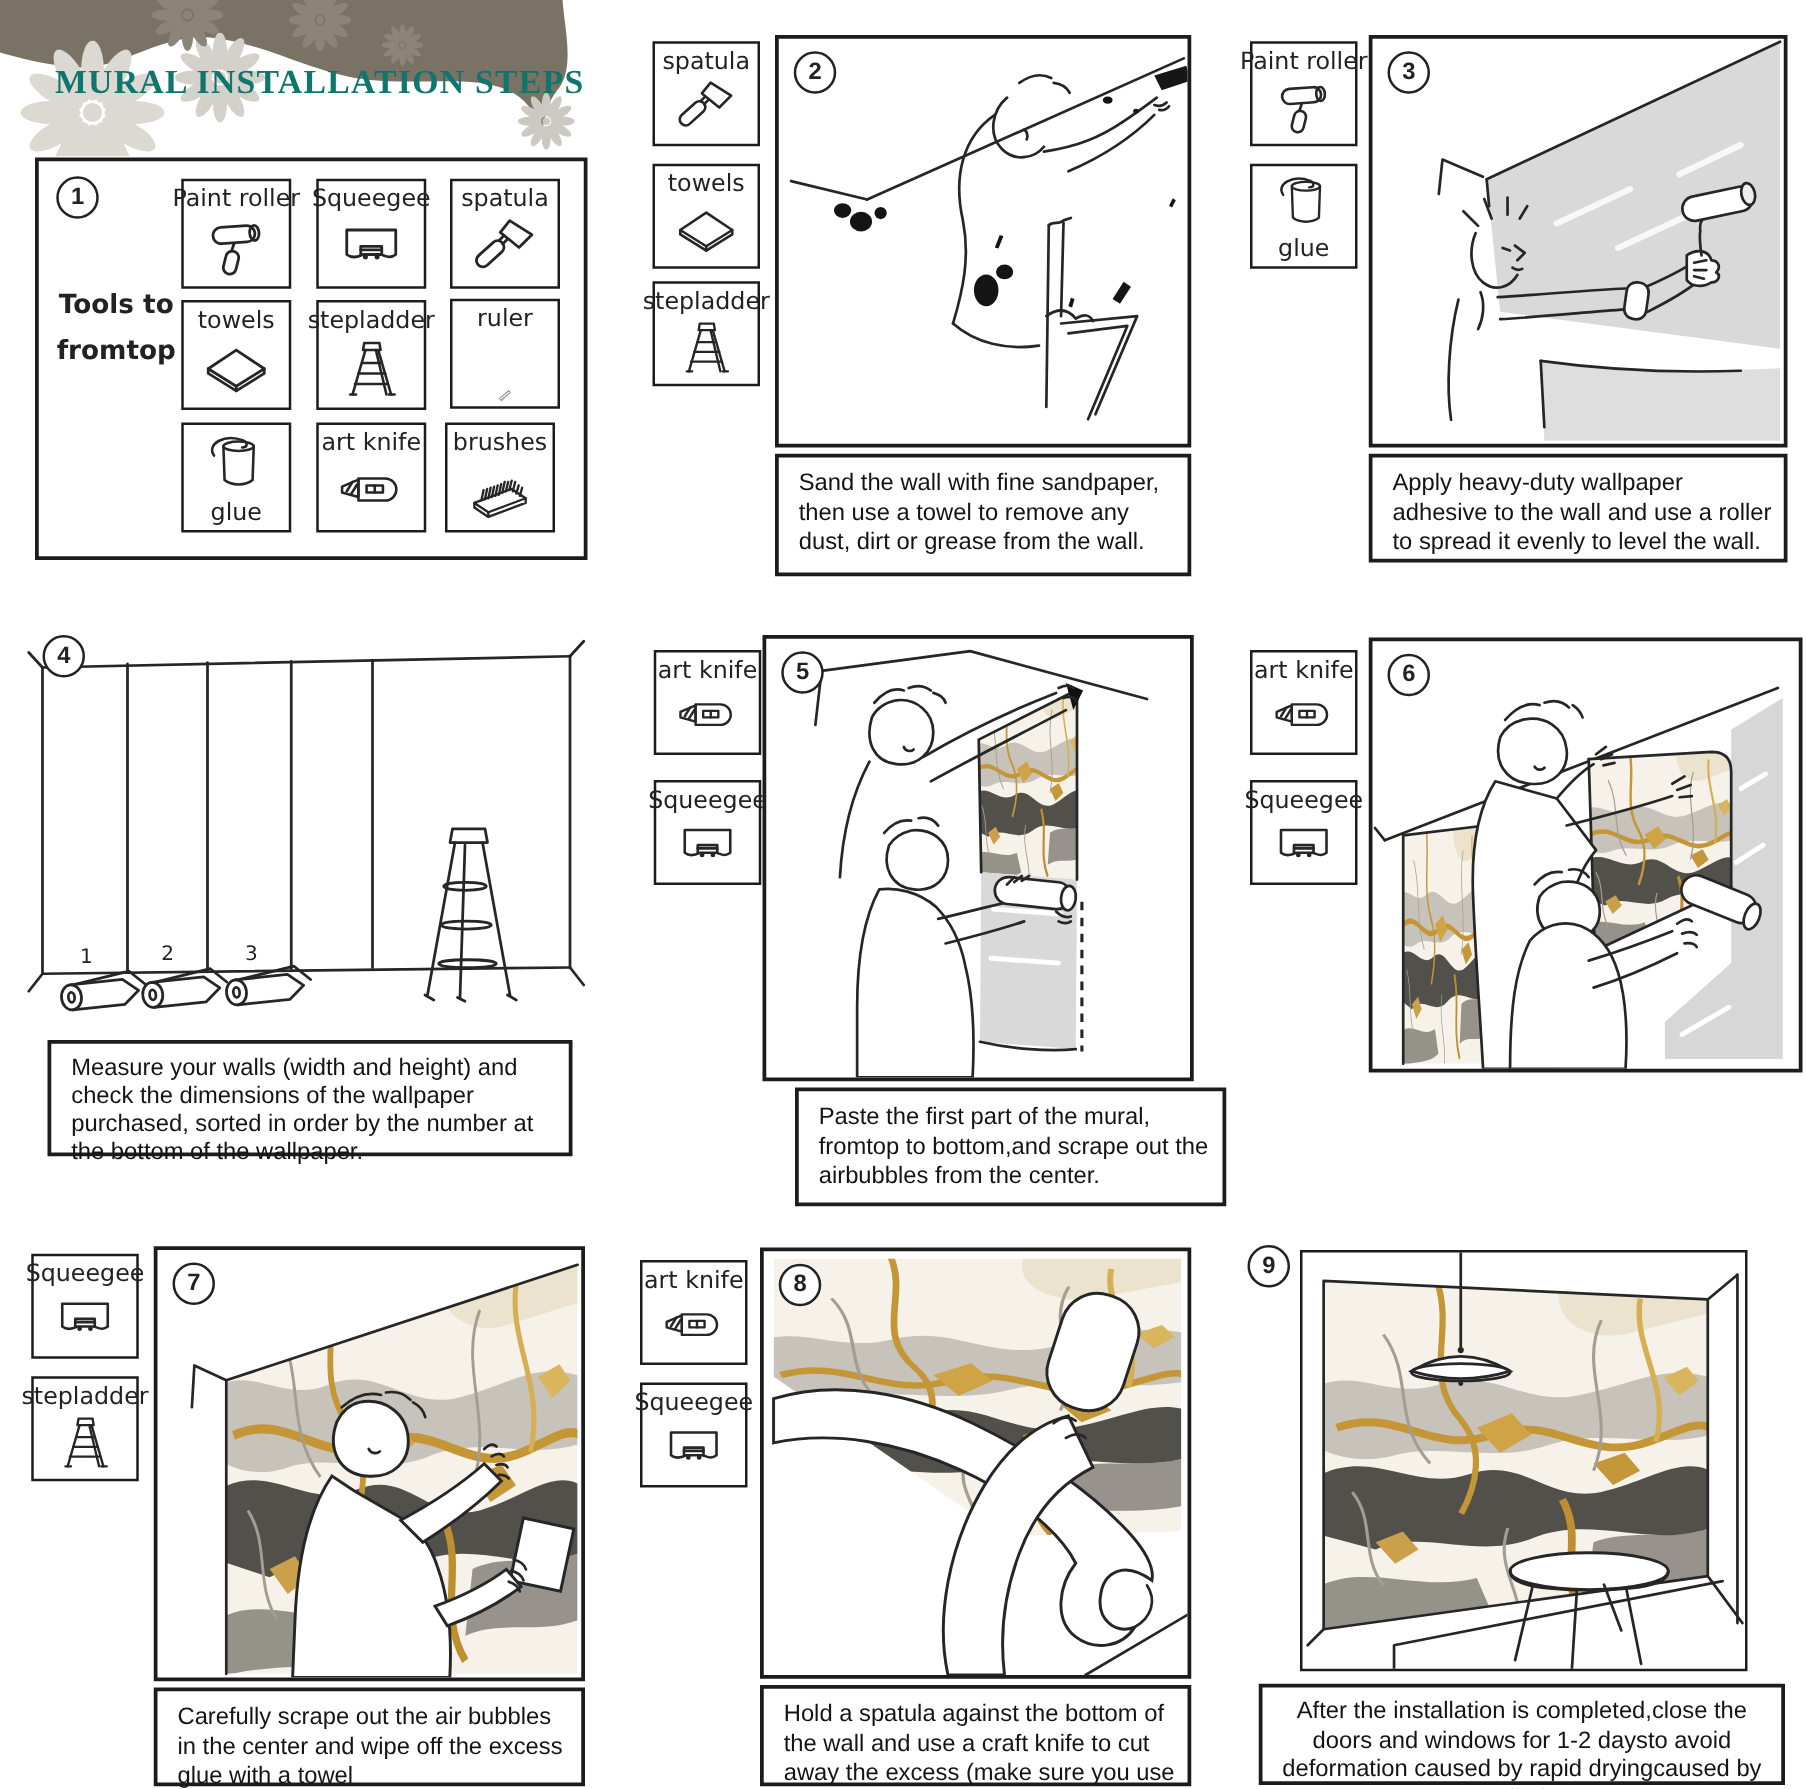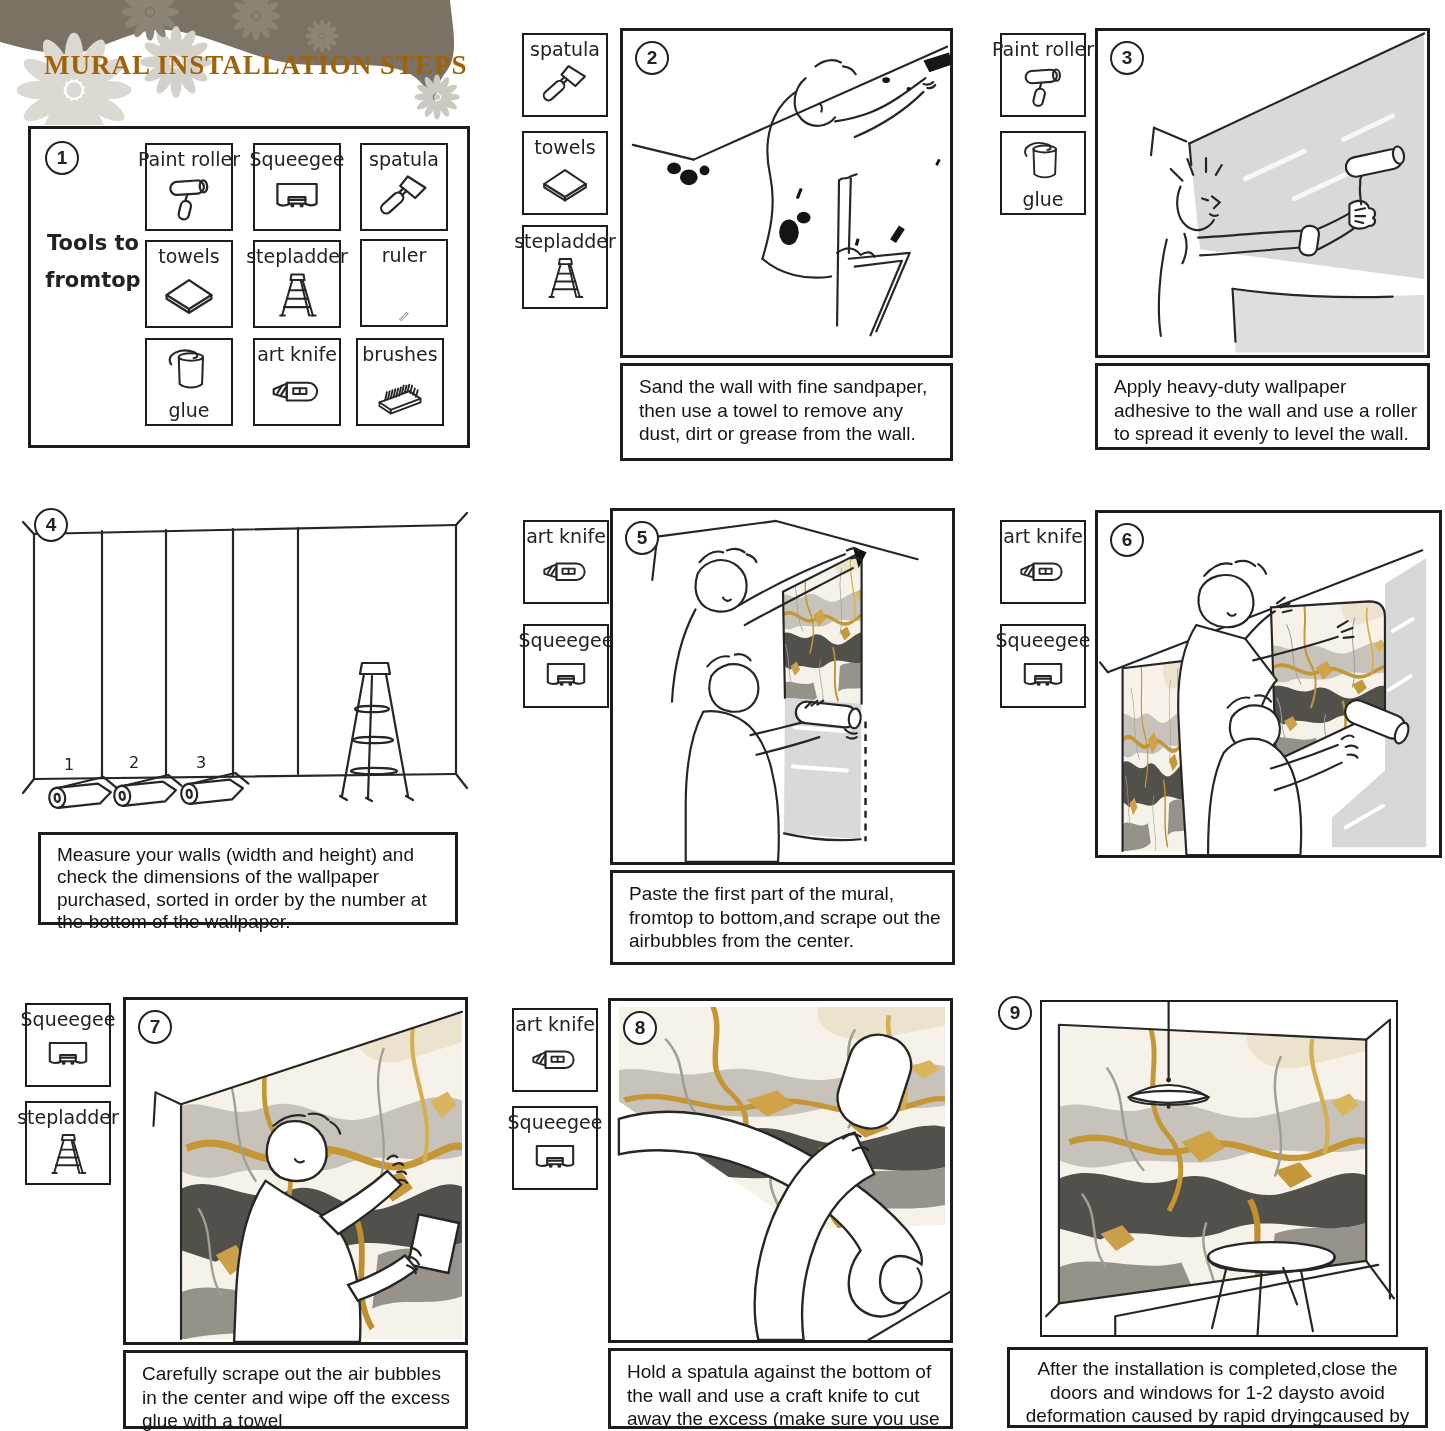--- a/index.html
+++ b/index.html
@@ -2,21 +2,21 @@
 <html><head>
 <meta charset="utf-8">
 <style>
   html,body{margin:0;padding:0;background:#fff;}
   #page{position:relative;width:1445px;height:1431px;background:#fff;
         font-family:"Liberation Sans",sans-serif;color:#1a1a1a;overflow:hidden;}
   .abs{position:absolute;}
   
   #page-title{position:absolute;left:44px;top:50px;width:420px;
     font-family:"Liberation Serif",serif;font-weight:700;font-size:27px;
-    letter-spacing:1px;color:#a16207;white-space:nowrap;}
+    letter-spacing:1px;color:#0f766e;white-space:nowrap;}
   
   .mainbox{position:absolute;border:3px solid #1c1c1c;background:#fff;box-sizing:border-box;}
   .capbox{position:absolute;border:3px solid #1c1c1c;background:#fff;box-sizing:border-box;
     font-size:19px;line-height:1.24;padding:9px 6px 6px 16px;color:#141414;}
   .capbox.center{text-align:center;padding:7px 8px;}
   .tbox{position:absolute;width:86px;height:84px;border:2px solid #1c1c1c;background:#fff;
     box-sizing:border-box;display:flex;flex-direction:column;align-items:center;padding:3px 2px;}
   .tbox.flip{flex-direction:column-reverse;}
   .tlabel{font-family:"DejaVu Sans",sans-serif;font-size:19px;color:#222;white-space:nowrap;}
   .ticon{flex:1 1 auto;width:56px;min-height:0;}
@@ -430,21 +430,21 @@
         <path d="M146,248 C170,242 192,236 210,230"></path>
       </g>
       <rect x="186" y="196" width="62" height="22" rx="11" class="skf" transform="rotate(6 217 207)"></rect>
       <ellipse cx="246" cy="211" rx="6" ry="10" class="skf" transform="rotate(6 246 211)"></ellipse>
       <g class="sk" stroke-width="1.9">
         <path d="M196,200 l6,-6 M202,198 l6,-5 M208,197 l6,-4"></path>
         <path d="M236,222 q6,6 12,4 M238,230 q6,3 10,0"></path>
       </g>
     </svg>
   </div>
-  <div class="capbox" style="left:610px;top:870px;width:345px;height:95px;">Paste the first part of the mural, fromtop to bottom,and scrape out the airbubbles from the center.</div>
+  <div class="capbox" style="left:636px;top:870px;width:345px;height:95px;">Paste the first part of the mural, fromtop to bottom,and scrape out the airbubbles from the center.</div>
 
   <div class="tbox" style="left:1000px;top:520px;">
     <span class="tlabel">art knife</span>
     <svg class="ticon" viewBox="0 0 60 60">
         <use href="#i-knife"></use>
       </svg>
   </div>
   <div class="tbox" style="left:1000px;top:624px;">
     <span class="tlabel">Squeegee</span>
     <svg class="ticon" viewBox="0 0 60 60">

